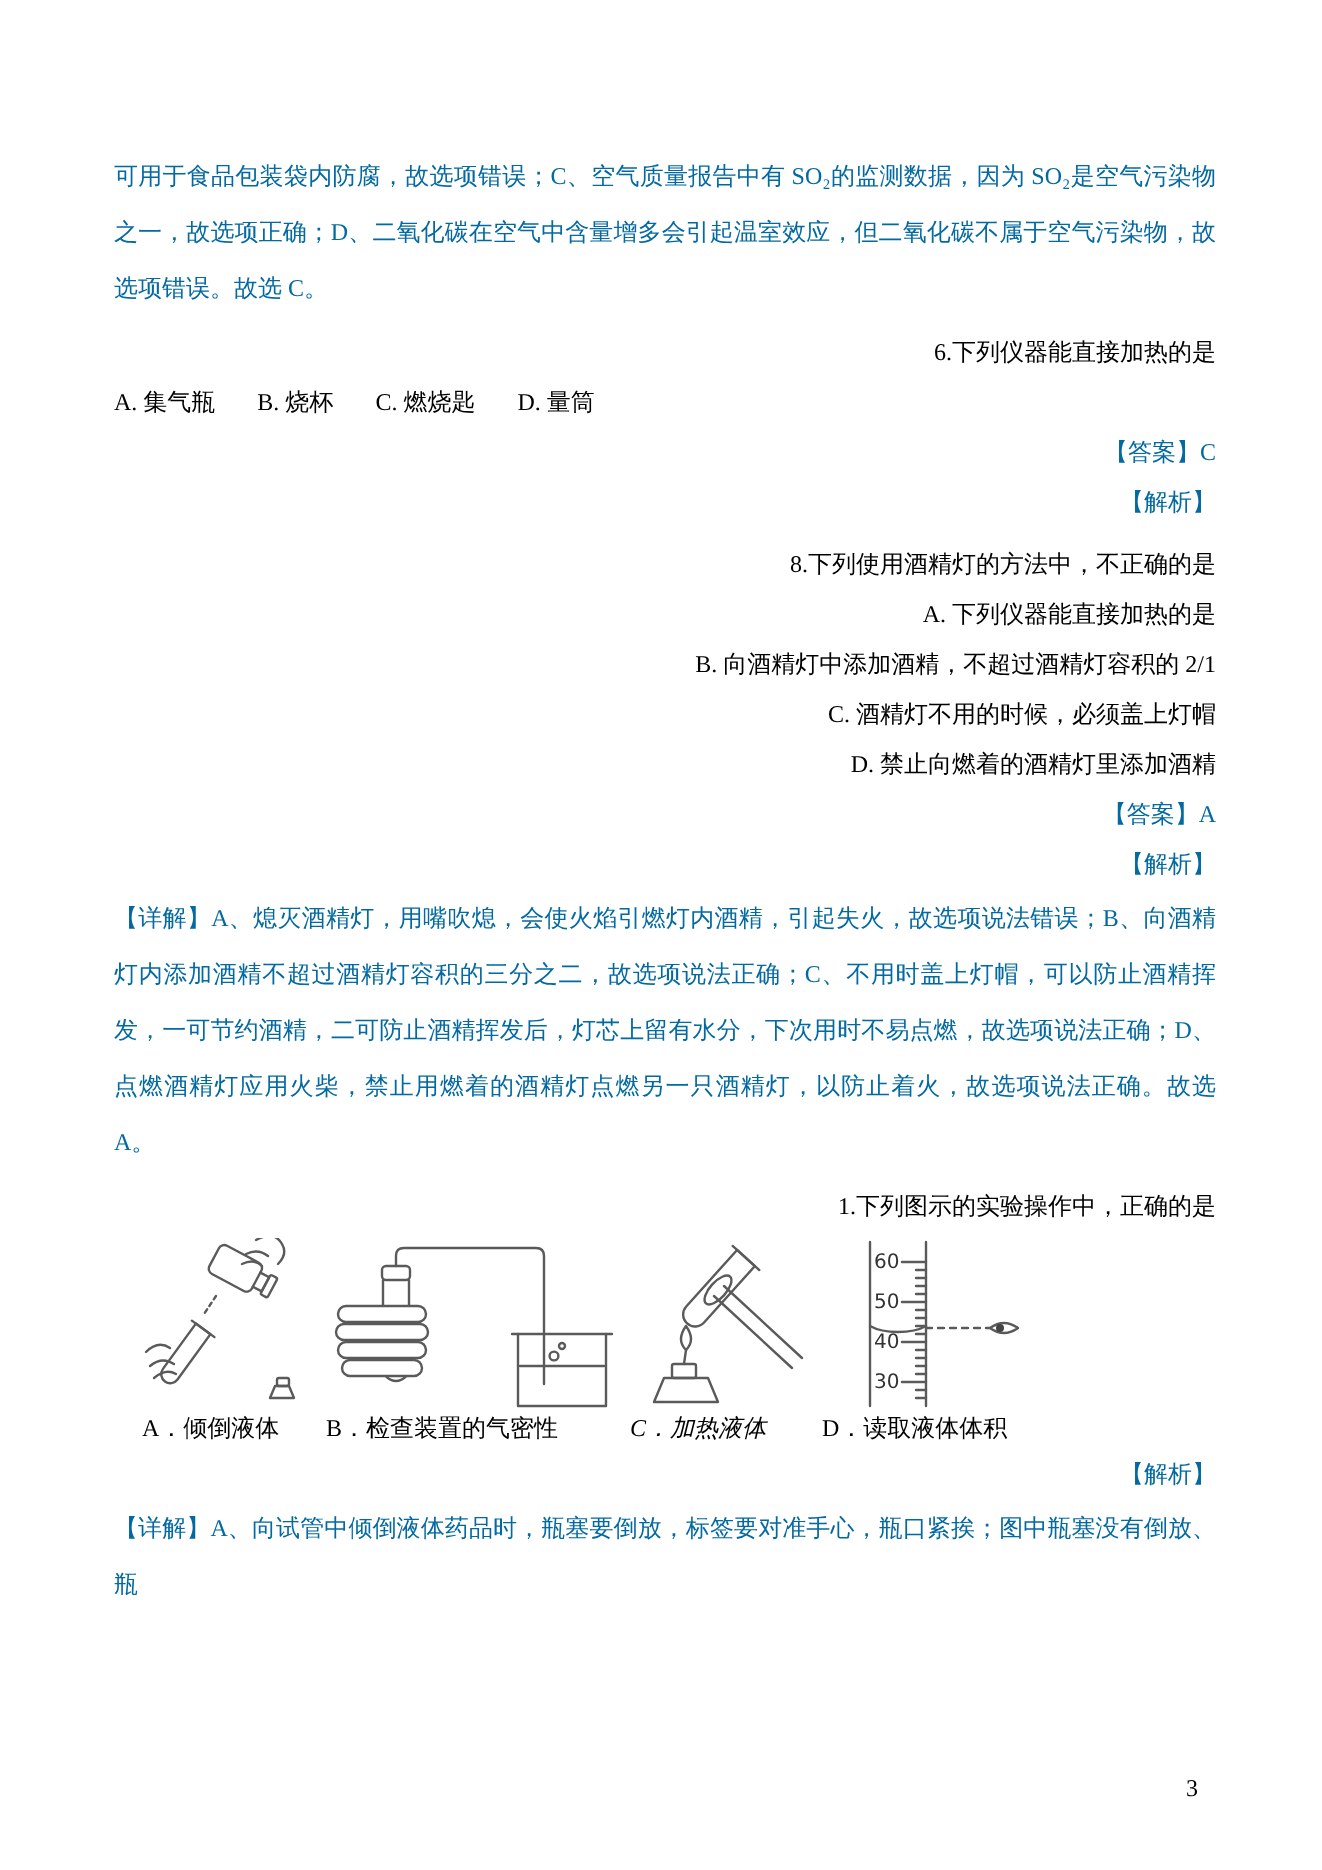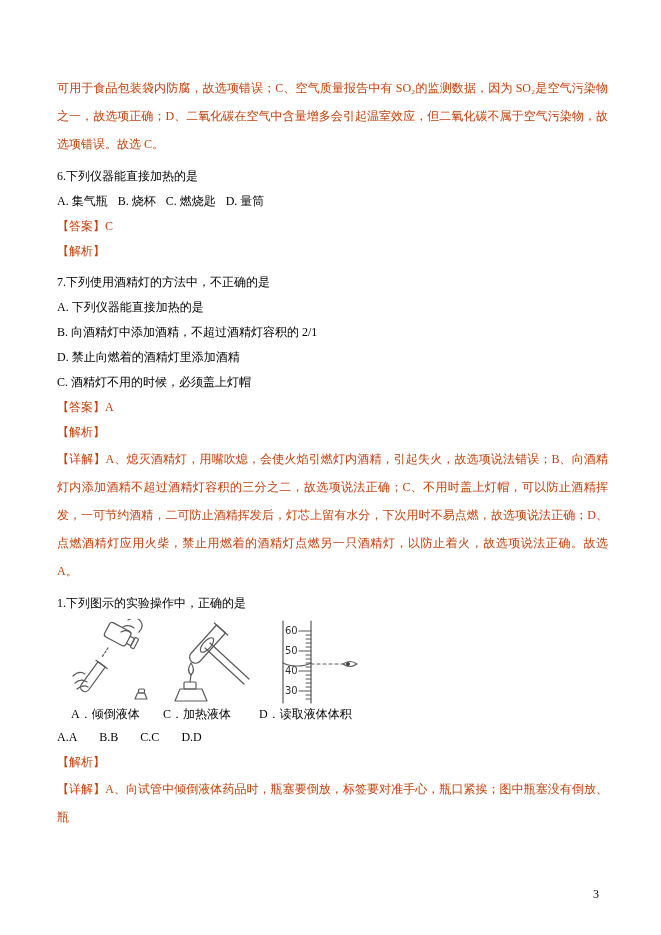--- a/index.html
+++ b/index.html
@@ -4,31 +4,31 @@
 <style>
   html,body{margin:0;padding:0;}
   body{
     width:661px;height:935px;overflow:hidden;position:relative;
     background:#ffffff;color:#000;
     font-family:"Liberation Serif","DejaVu Serif",serif;
     font-size:12px;
   }
   .content{position:absolute;left:57px;top:74px;width:551px;}
   p{margin:0;}
-  .red{color:#c2410c;}
+  .red{color:#0369a1;}
   .jpara{text-align:justify;line-height:28px;}
-  .line{line-height:25px;}
+  .line{line-height:25px;text-align:right;}
   .stem{margin-top:6px;}
-  .optrow{display:flex;gap:10px;line-height:25px;}
+  .optrow{display:flex;gap:21px;line-height:25px;}
   .optrow.q8row{gap:22px;}
   .figure{display:flex;align-items:flex-end;margin:3px 0 1px 14px;}
   .panel{display:flex;flex-direction:column;align-items:flex-start;}
   .panel.pa{width:92px;}
   .panel.pb{width:152px;}
-  .panel.pc{width:96px;}
+  .panel.pc{width:96px;font-style:italic;}
   .panel.pd{width:106px;}
   .caption{line-height:19px;white-space:nowrap;}
   .fig-svg{display:block;}
   .fig-svg line,.fig-svg path,.fig-svg rect,.fig-svg circle,.fig-svg ellipse{
     stroke:#5a5a5a;fill:none;stroke-width:1.2;stroke-linecap:round;stroke-linejoin:round;
   }
   .fig-svg .wfill{fill:#ffffff;}
   .fig-svg .dark{fill:#444;stroke:none;}
   .fig-svg text{stroke:none;fill:#333;font-family:"DejaVu Sans",sans-serif;font-size:10px;}
   .pageno{position:absolute;left:593px;top:884px;line-height:20px;}
@@ -46,25 +46,25 @@
       <span>A. 集气瓶</span>
       <span>B. 烧杯</span>
       <span>C. 燃烧匙</span>
       <span>D. 量筒</span>
     </div>
     <p class="line red"><span>【答案】</span><span>C</span></p>
     <p class="line red"><span>【解析】</span></p>
   </div>
 
   <div>
-    <p class="line stem">7.下列使用酒精灯的方法中，不正确的是</p>
+    <p class="line stem">8.下列使用酒精灯的方法中，不正确的是</p>
     <p class="line">A. 下列仪器能直接加热的是</p>
     <p class="line">B. 向酒精灯中添加酒精，不超过酒精灯容积的 2/1</p>
+    <p class="line">C. 酒精灯不用的时候，必须盖上灯帽</p>
     <p class="line">D. 禁止向燃着的酒精灯里添加酒精</p>
-    <p class="line">C. 酒精灯不用的时候，必须盖上灯帽</p>
     <p class="line red"><span>【答案】</span><span>A</span></p>
     <p class="line red"><span>【解析】</span></p>
     <p class="jpara red"><span>【详解】</span><span>A、熄灭酒精灯，用嘴吹熄，会使火焰引燃灯内酒精，引起失火，故选项说法错误；B、向酒精灯内添加酒精不超过酒精灯容积的三分之二，故选项说法正确；C、不用时盖上灯帽，可以防止酒精挥发，一可节约酒精，二可防止酒精挥发后，灯芯上留有水分，下次用时不易点燃，故选项说法正确；D、点燃酒精灯应用火柴，禁止用燃着的酒精灯点燃另一只酒精灯，以防止着火，故选项说法正确。故选 A。</span></p>
   </div>
 
   <div>
     <p class="line stem">1.下列图示的实验操作中，正确的是</p>
 
     <div class="figure">
 
@@ -91,20 +91,41 @@
             <path d="M6,70 q6,-5 11,-2"></path>
           </g>
           <g>
             <path d="M64,80 l2.5,-6 h7 l2.5,6 z"></path>
             <rect x="67.5" y="70" width="6" height="4" rx="1"></rect>
           </g>
         </svg>
         <div class="caption">A．倾倒液体</div>
       </div>
 
+      <div class="panel pb">
+        <svg class="fig-svg" width="148" height="86" viewBox="0 0 148 86">
+          <path d="M35,14 V9 q0,-4 4,-4 h66 q4,0 4,4 v64" stroke-width="2"></path>
+          <rect x="28" y="14" width="14" height="7" rx="2"></rect>
+          <path d="M28.5,21 v44 a6.5,6.5 0 0 0 13,0 v-44"></path>
+          <g>
+            <rect class="wfill" x="6" y="34" width="44" height="8" rx="4"></rect>
+            <rect class="wfill" x="5" y="43" width="46" height="8" rx="4"></rect>
+            <rect class="wfill" x="6" y="52" width="44" height="8" rx="4"></rect>
+            <rect class="wfill" x="8" y="61" width="40" height="8" rx="4"></rect>
+          </g>
+          <g>
+            <path d="M96,48 v36 h44 v-36"></path>
+            <line x1="93" y1="48" x2="143" y2="48"></line>
+            <line x1="97" y1="64" x2="139" y2="64"></line>
+          </g>
+          <circle cx="114" cy="59" r="2.2"></circle>
+          <circle cx="118" cy="54" r="1.5"></circle>
+        </svg>
+        <div class="caption">B．检查装置的气密性</div>
+      </div>
 
       <div class="panel pc">
         <svg class="fig-svg" width="92" height="86" viewBox="0 0 92 86">
           <g transform="translate(58,10) rotate(42)">
             <path d="M-6,0 h12 v38 a6,6 0 0 1 -12,0 z"></path>
             <line x1="-9" y1="0" x2="9" y2="0"></line>
           </g>
           <g>
             <ellipse cx="44" cy="26" rx="9" ry="4" transform="rotate(-48 44 26)"></ellipse>
             <line x1="47" y1="24" x2="86" y2="60" stroke-width="3.5"></line>
@@ -137,25 +158,19 @@
           <g>
             <path d="M84,45 q7,-5 14,0 q-7,5 -14,0"></path>
             <circle class="dark" cx="89" cy="45" r="2"></circle>
           </g>
         </svg>
         <div class="caption">D．读取液体体积</div>
       </div>
 
     </div>
 
-    <div class="optrow q8row">
-      <span>A.A</span>
-      <span>B.B</span>
-      <span>C.C</span>
-      <span>D.D</span>
-    </div>
     <p class="line red"><span>【解析】</span></p>
     <p class="jpara red"><span>【详解】</span><span>A、向试管中倾倒液体药品时，瓶塞要倒放，标签要对准手心，瓶口紧挨；图中瓶塞没有倒放、瓶</span></p>
   </div>
 
 </div>
 
 <div class="pageno">3</div>
 
 </body></html>

